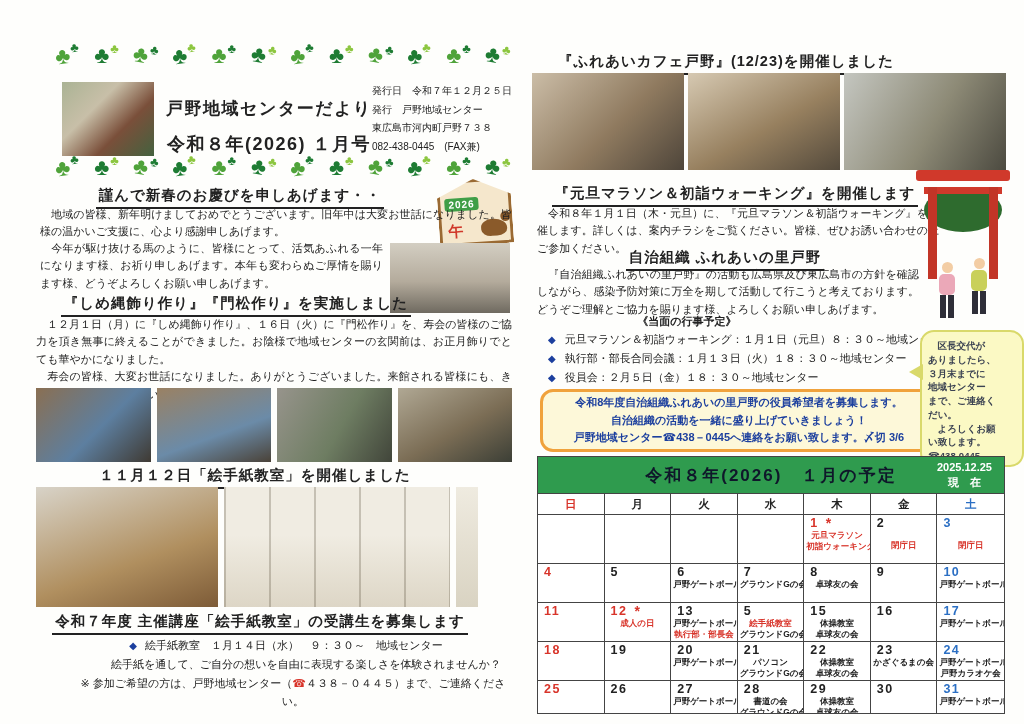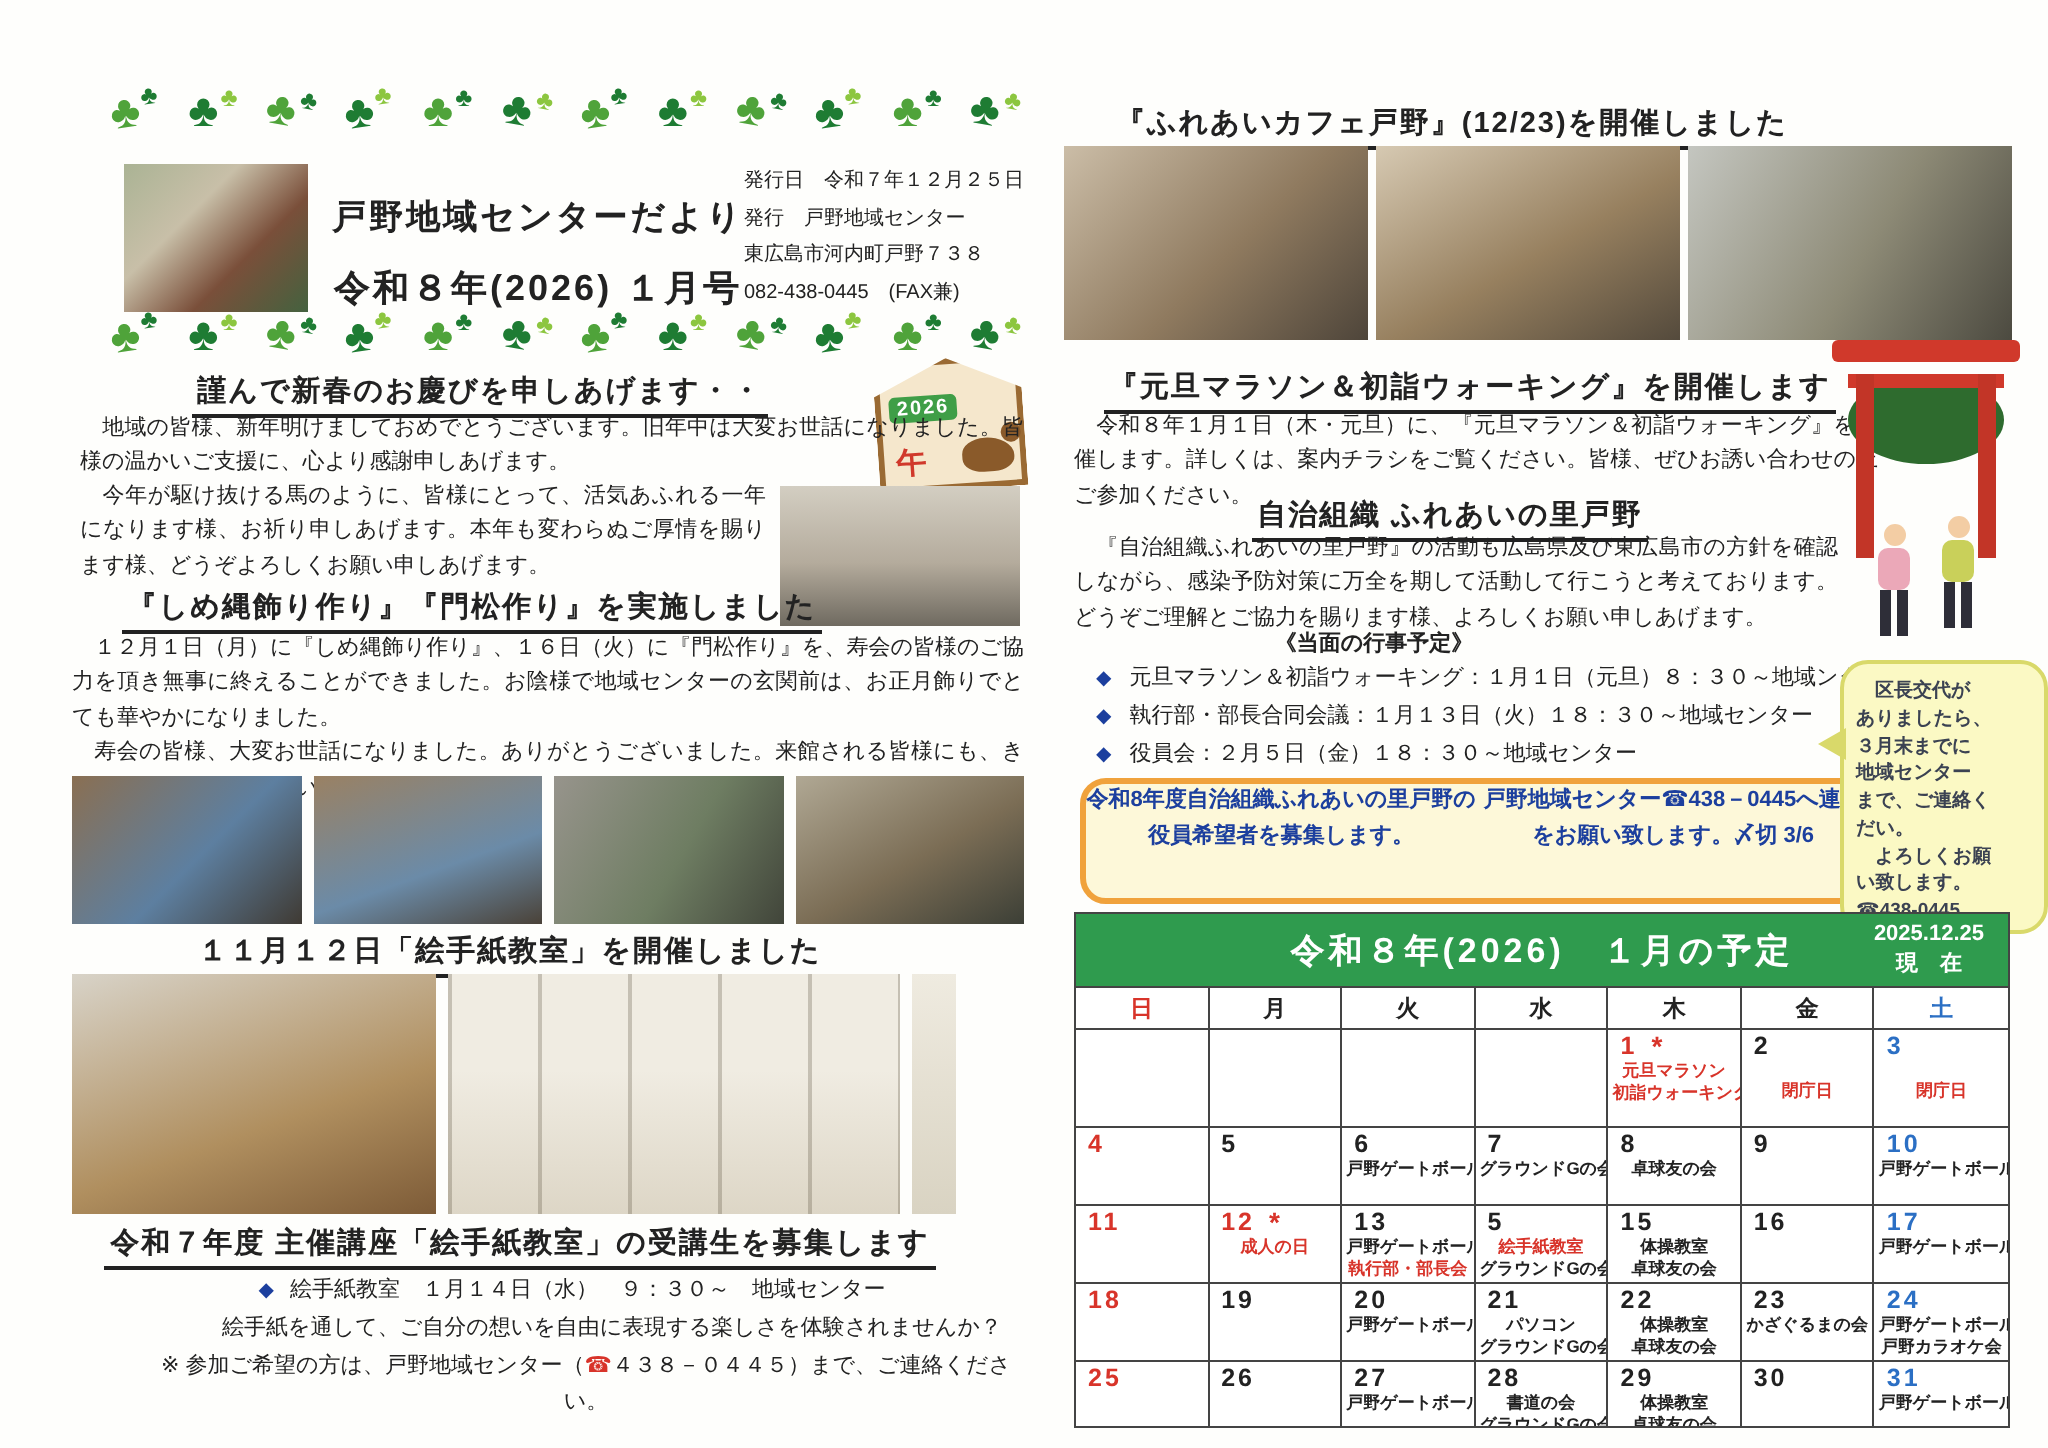--- a/index.html
+++ b/index.html
@@ -64,33 +64,33 @@
   .r-body{width:16px;height:21px;border-radius:5px;margin:1px auto 0;}
   .runner.p .r-body{background:#eba8b8;}
   .runner.g .r-body{background:#c9d05a;}
   .r-legs{width:14px;height:23px;margin:0 auto;background:linear-gradient(90deg,#2e2e38 40%,transparent 40% 60%,#2e2e38 60%);}
   
   .bubble{background:#fbf9c4;border:2.5px solid #d9d96a;border-radius:14px;padding:7px 6px;
           font-size:9.5px;font-weight:bold;color:#3b4252;line-height:1.45;}
   .bubble:before{content:"";position:absolute;left:-13px;top:32px;width:0;height:0;
           border-top:8px solid transparent;border-bottom:8px solid transparent;border-right:14px solid #d9d96a;}
   
-  .ybox{background:#fdf8d9;border:3px solid #f0a23c;border-radius:13px;display:flex;flex-direction:row;
+  .ybox{background:#fdf8d9;border:3px solid #f0a23c;border-radius:13px;display:flex;flex-direction:column;
         justify-content:center;text-align:center;font-size:11px;font-weight:bold;color:#1c3f9e;line-height:1.6;}
   
   .evline{display:flex;gap:9px;font-size:11px;line-height:1.7;}
   .dmk{color:#1c3f9e;font-size:10px;line-height:1.9;}
   
   .rec{font-size:11px;line-height:1.7;text-align:center;}
   .rec .dmk{margin-right:8px;}
   .t-phone{color:#d8342a;}
   
   .cal{border:1.5px solid #444;background:#fff;}
   .cal-head{height:36px;background:#2f9b4e;display:flex;align-items:center;position:relative;}
-  .cal-title{flex:1;text-align:center;color:#ffffff;font-weight:bold;font-size:17px;letter-spacing:2px;}
+  .cal-title{flex:1;text-align:center;color:#0f172a;font-weight:bold;font-size:17px;letter-spacing:2px;}
   .cal-asof{position:absolute;right:12px;top:3px;color:#fff;font-weight:bold;font-size:11px;
             text-align:center;line-height:1.35;}
   .cal-days,.cal-row{display:grid;grid-template-columns:repeat(7,1fr);}
   .cal-days{height:20px;border-top:1px solid #444;}
   .cal-day{border-right:1px solid #444;display:flex;align-items:center;justify-content:center;
            font-weight:bold;font-size:11.5px;}
   .cal-day:last-child{border-right:none;}
   .cal-row{border-top:1px solid #444;}
   .cal-row.r0{height:48px;}.cal-row.r1,.cal-row.r2,.cal-row.r3{height:38px;}.cal-row.r4{height:32px;}
   .cal-cell{border-right:1px solid #444;padding:1px 2px;display:flex;flex-direction:column;overflow:hidden;}
@@ -307,20 +307,21 @@
         <span>執行部・部長合同会議：１月１３日（火）１８：３０～地域センター</span>
       </div>
       <div class="evline">
         <span class="dmk">◆</span>
         <span>役員会：２月５日（金）１８：３０～地域センター</span>
       </div>
     </div>
 
   <div class="abs ybox" id="ybox" style="left:540px;top:389px;width:392px;height:57px;">
       <div>令和8年度自治組織ふれあいの里戸野の役員希望者を募集します。</div>
+      <div>自治組織の活動を一緒に盛り上げていきましょう！</div>
       <div>戸野地域センター☎438－0445へ連絡をお願い致します。〆切 3/6</div>
     </div>
 
   <div class="abs torii" style="left:916px;top:166px;width:94px;height:164px;">
     <div class="t-fol"></div>
     <div class="t-b1"></div>
     <div class="t-b2"></div>
     <div class="t-pl"></div>
     <div class="t-pr"></div>
     <div class="runner p" style="left:18px;top:96px;">

